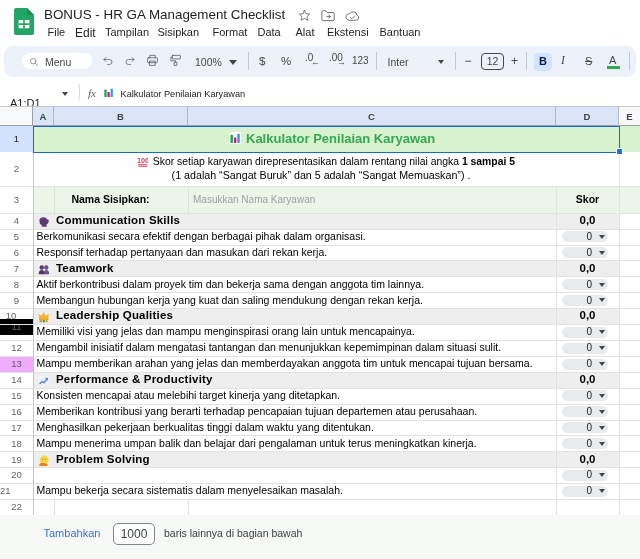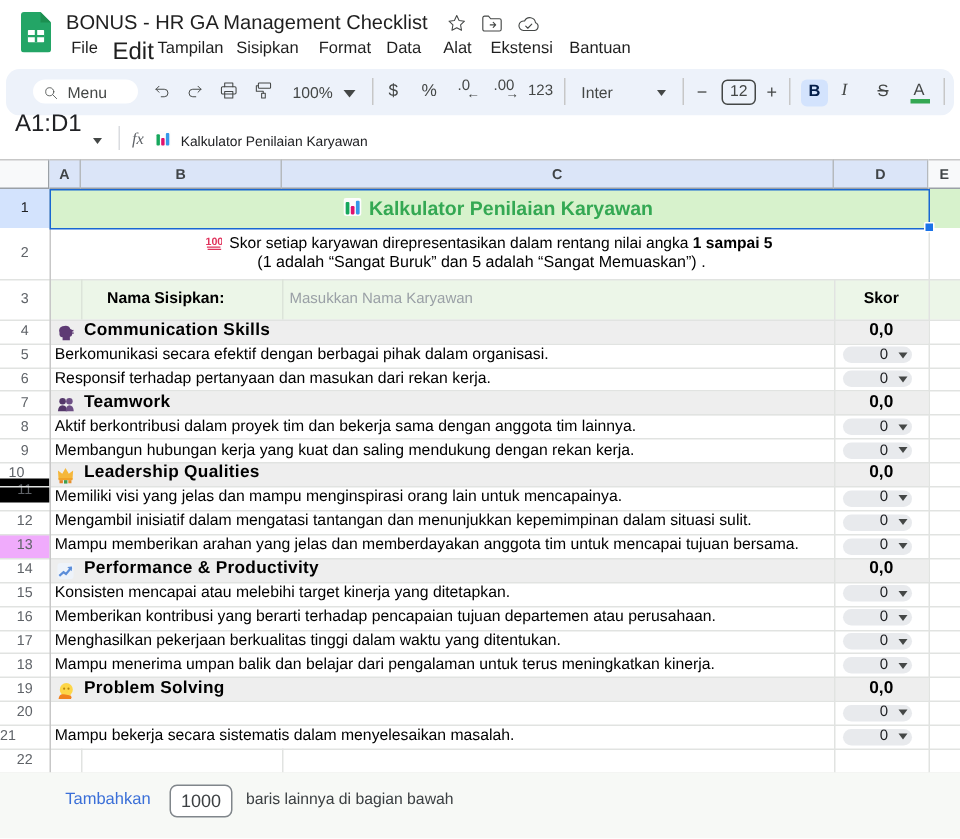--- a/index.html
+++ b/index.html
@@ -19,21 +19,21 @@
     </svg>
 <svg class="abs" style="left:321px;top:10px" width="14" height="12" viewBox="0 0 24 20">
       <path class="ic" stroke-width="2" d="M1.5 3 a2 2 0 0 1 2 -2 H8 l2.5 3 H20.5 a2 2 0 0 1 2 2 V16 a2 2 0 0 1 -2 2 H3.5 a2 2 0 0 1 -2 -2 Z"></path>
       <path class="ic" stroke-width="2" d="M10 11 h6 m-2.6 -2.8 L16.2 11 l-2.8 2.8"></path>
     </svg>
 <svg class="abs" style="left:345px;top:10px" width="15" height="12" viewBox="0 0 26 20">
       <path class="ic" stroke-width="2" d="M7 17.5 a5.5 5.5 0 1 1 1.2 -10.9 a6.6 6.6 0 0 1 12.6 2 a4.6 4.6 0 0 1 -1.4 8.9 Z"></path>
       <path class="ic" stroke-width="2" d="M9.5 12.5 l2.4 2.4 4.6 -4.8"></path>
     </svg>
 <div class="abs" style="left:47.5px;top:26px;font-size:11px;color:#1f1f1f">File</div>
-<div class="abs" style="left:75px;top:26px;font-size:16px;color:#1f1f1f">Edit</div>
+<div class="abs" style="left:75px;top:26px;font-size:12px;color:#1f1f1f">Edit</div>
 <div class="abs" style="left:105px;top:26px;font-size:11px;color:#1f1f1f">Tampilan</div>
 <div class="abs" style="left:157.5px;top:26px;font-size:11px;color:#1f1f1f">Sisipkan</div>
 <div class="abs" style="left:212.5px;top:26px;font-size:11px;color:#1f1f1f">Format</div>
 <div class="abs" style="left:257.5px;top:26px;font-size:11px;color:#1f1f1f">Data</div>
 <div class="abs" style="left:295.5px;top:26px;font-size:11px;color:#1f1f1f">Alat</div>
 <div class="abs" style="left:327px;top:26px;font-size:11px;color:#1f1f1f">Ekstensi</div>
 <div class="abs" style="left:379.5px;top:26px;font-size:11px;color:#1f1f1f">Bantuan</div>
 <div class="abs" style="left:4px;top:46px;width:632px;height:31px;background:#edf2fa;border-radius:9px"></div>
 <div class="abs" style="left:22px;top:53px;width:70px;height:16px;background:#fff;border-radius:8px"></div>
 <svg class="abs" style="left:29px;top:56.5px" width="10" height="10" viewBox="0 0 24 24">
@@ -77,21 +77,21 @@
 <div class="abs" style="left:481px;top:52.5px;width:23px;height:17px;border:1px solid #444746;border-radius:4px;background:#edf2fa;text-align:center;font-size:10.5px;color:#444746;line-height:15px">12</div>
 <div class="abs" style="left:511px;top:54px;font-size:12px;color:#444746">+</div>
 <div class="abs" style="left:526px;top:52px;width:1px;height:18px;background:#c7c7c7"></div>
 <div class="abs" style="left:534px;top:52.5px;width:18px;height:18px;background:#d3e3fd;border-radius:4px;text-align:center;font-size:11px;font-weight:bold;color:#041e49;line-height:17px">B</div>
 <div class="abs" style="left:561px;top:54px;font-size:11.5px;font-style:italic;color:#444746;font-family:'Liberation Serif',serif">I</div>
 <div class="abs" style="left:585px;top:54.5px;font-size:11px;color:#444746;text-decoration:line-through">S</div>
 <div class="abs" style="left:609px;top:53.5px;font-size:11px;color:#444746">A</div>
 <div class="abs" style="left:607px;top:66px;width:13px;height:3px;background:#34a853"></div>
 <div class="abs" style="left:629px;top:52px;width:1px;height:18px;background:#c7c7c7"></div>
 <div class="abs" style="left:0;top:77px;width:640px;height:29px;background:#fff"></div>
-<div class="abs" style="left:10px;top:74px;font-size:16px;color:#202124">A1:D1</div>
+<div class="abs" style="left:10px;top:97px;font-size:11px;color:#202124">A1:D1</div>
 <div class="abs" style="left:62px;top:92px;width:0;height:0;border-left:3.5px solid transparent;border-right:3.5px solid transparent;border-top:4.5px solid #444746"></div>
 <div class="abs" style="left:79px;top:84px;width:1px;height:16px;background:#dadce0"></div>
 <div class="abs" style="left:88px;top:87px;font-size:11px;font-style:italic;color:#5f6368;font-family:'Liberation Serif',serif">fx</div>
 <svg style="position:absolute;left:103px;top:87px" width="11" height="11" viewBox="0 0 11.6 11.6">
       <rect x="0" y="0" width="11.6" height="11.6" rx="1.6" fill="#fdfdfd"></rect>
       <rect x="1.4" y="2.6" width="2.4" height="8" rx="0.7" fill="#16a75c"></rect>
       <rect x="4.7" y="5.2" width="2.4" height="5.4" rx="0.7" fill="#e0116e"></rect>
       <rect x="8" y="1.8" width="2.4" height="8.8" rx="0.7" fill="#3598ea"></rect>
     </svg>
 <div class="abs" style="left:120.5px;top:88.5px;font-size:9.2px;color:#202124">Kalkulator Penilaian Karyawan</div>

